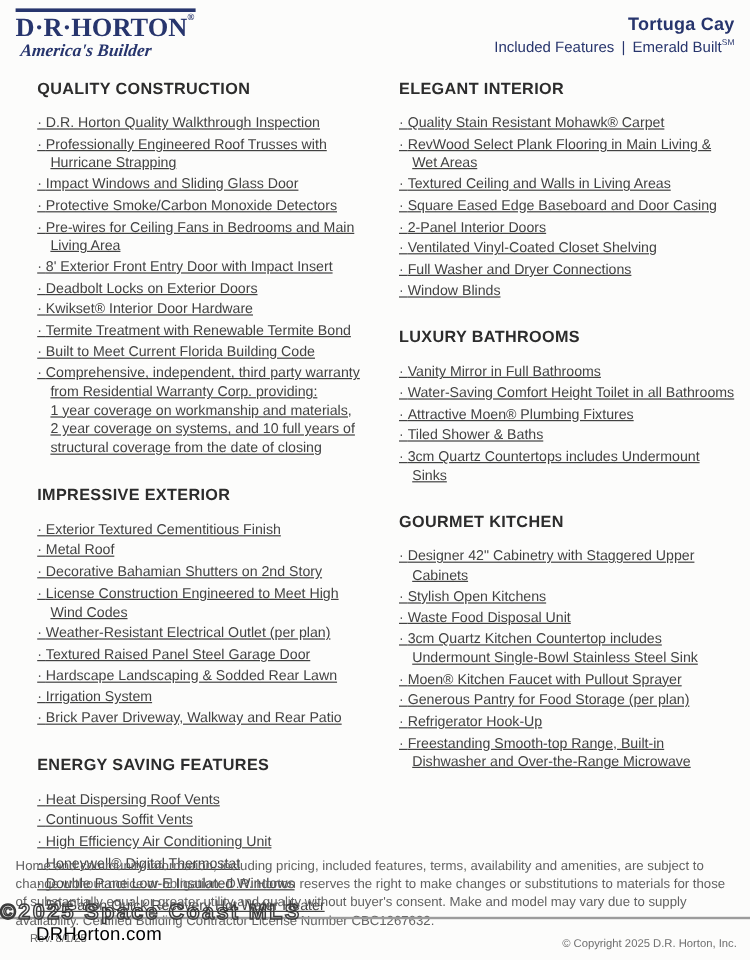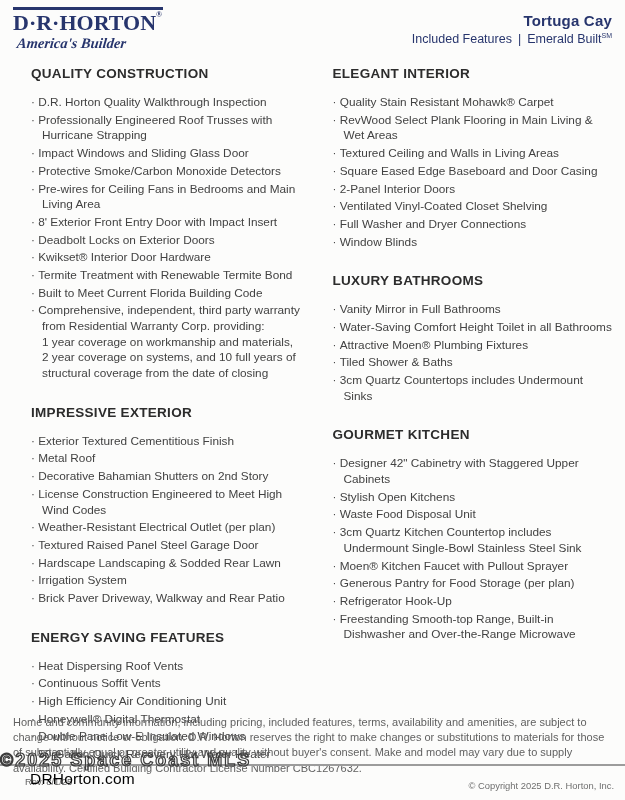--- a/index.html
+++ b/index.html
@@ -55,21 +55,21 @@
   }
   .sec { margin-bottom: 23px; }
   .sec-title {
     margin: 0 0 14px 0;
     font-size: 13.5px; font-weight: bold;
     color: #2c2c2c; letter-spacing: 0.3px;
   }
   .gap-lg { margin-bottom: 14px; }
   ul.features {
     list-style: none; margin: 0; padding: 0;
-    font-size: 11.8px; line-height: 1.33; color: #424242;
+    font-size: 11.8px; line-height: 1.33; color: #424242; text-decoration: underline;
   }
   ul.features li {
     padding-left: 11px; text-indent: -11px;
     margin-bottom: 2px;
     white-space: pre-line;
   }
   ul.features li::before { content: "\00b7\00a0"; color: #4a4a4a; }
 
   
   .footer-block { position: absolute; left: 13px; right: 10px; top: 715px; }

